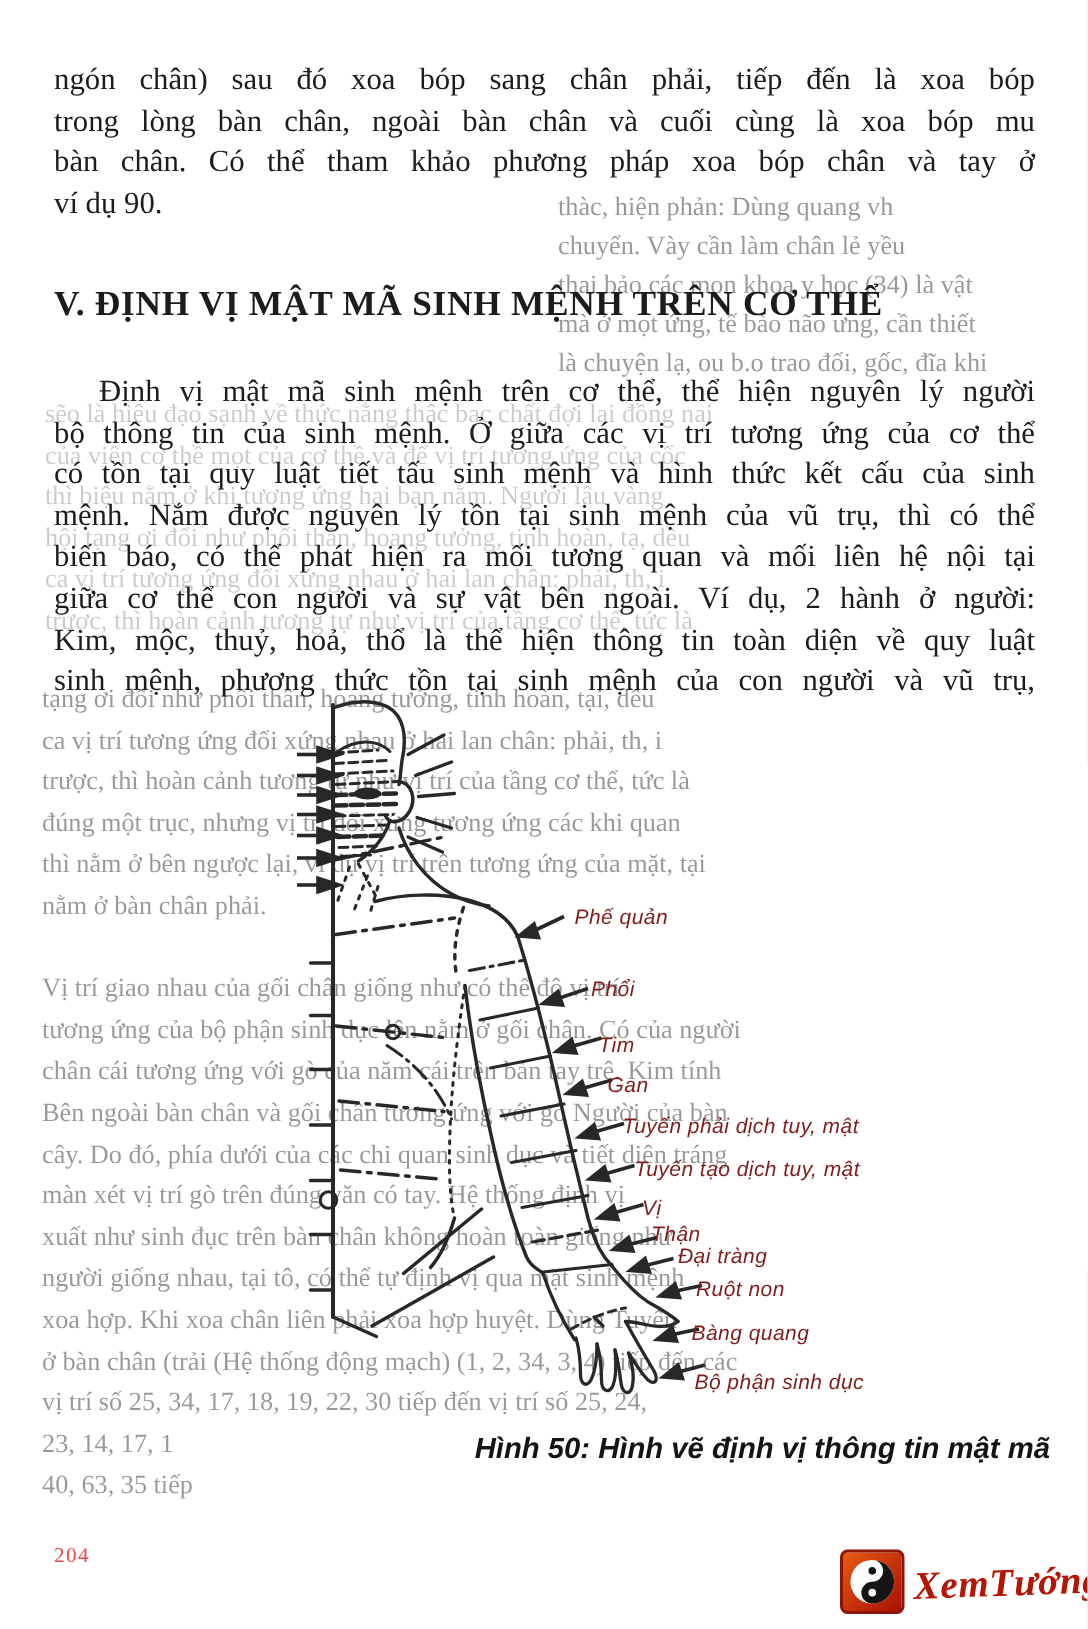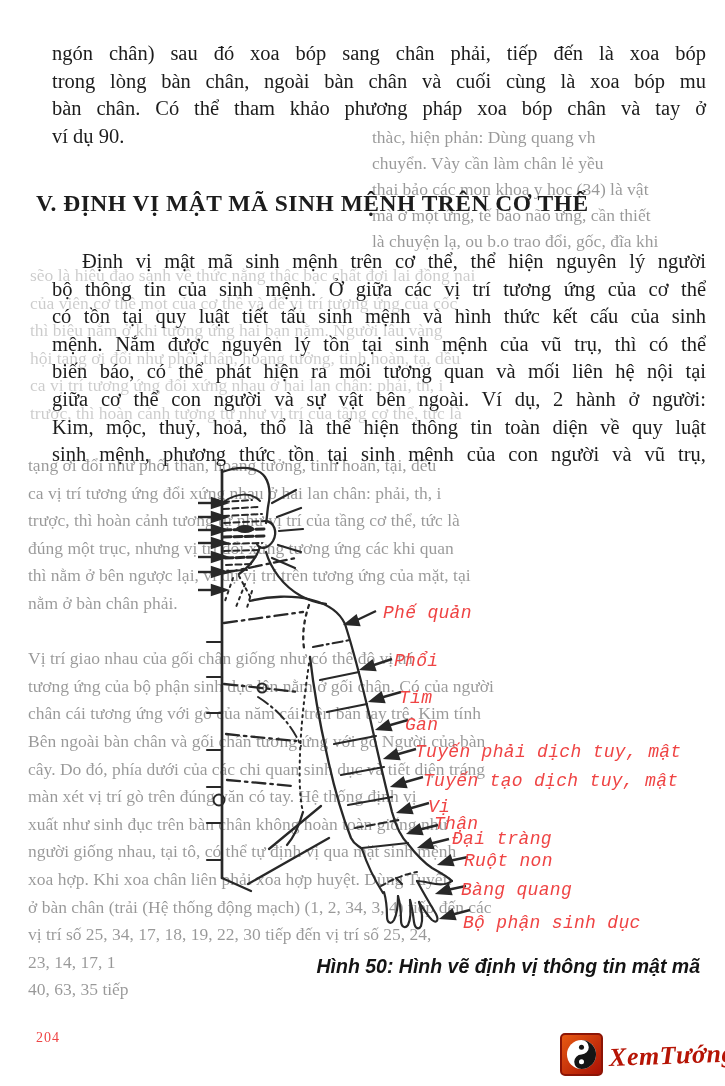--- a/index.html
+++ b/index.html
@@ -11,35 +11,35 @@
   
   .ghost{
     position:absolute;color:#000000;white-space:pre-line;
     font-size:17.5px;line-height:27.6px;filter:blur(0.35px);
     z-index:1;pointer-events:none;
   }
   .g-a{left:372px;top:124px;width:345px;opacity:.40;line-height:26px;}
   .g-b{left:30px;top:262px;width:662px;opacity:.20;}
   .g-c{left:28px;top:452px;width:680px;opacity:.40;}
   
-  .para{position:absolute;left:52px;width:654px;font-size:20.5px;line-height:27.6px;z-index:4;}
+  .para{position:absolute;left:36px;width:654px;font-size:20.5px;line-height:27.6px;z-index:4;}
   .p1{top:40px;}
   .p2{top:248px;}
   .ln{text-align:justify;text-align-last:justify;}
   .ln.last{text-align-last:left;}
   .ln.indent{text-indent:30px;}
   .heading{
     position:absolute;left:36px;top:190px;width:654px;margin:0;z-index:4;
     font-size:23.5px;font-weight:bold;letter-spacing:.5px;
   }
   
   .figure{position:absolute;left:0;top:0;width:725px;height:1086px;z-index:2;}
   .flabel{
-    position:absolute;z-index:3;font-family:Liberation Mono, monospace;
-    font-style:italic;font-size:18px;color:#ef4444;white-space:nowrap;letter-spacing:.3px;
+    position:absolute;z-index:3;font-family:Liberation Sans, sans-serif;
+    font-style:italic;font-size:14px;color:#7f1d1d;white-space:nowrap;letter-spacing:.3px;
   }
   .caption{
     position:absolute;left:60px;top:952px;width:640px;text-align:right;z-index:5;
     font-family:"Liberation Sans","DejaVu Sans",sans-serif;
     font-weight:bold;font-style:italic;font-size:19.5px;line-height:28px;color:#141414;
   }
   
   .pagenum{position:absolute;left:36px;top:1030px;font-size:14px;color:#ef4444;letter-spacing:1px;z-index:4;}
   .watermark{position:absolute;left:560px;top:1033px;display:flex;align-items:center;gap:6px;z-index:6;}
   .wm-box{

